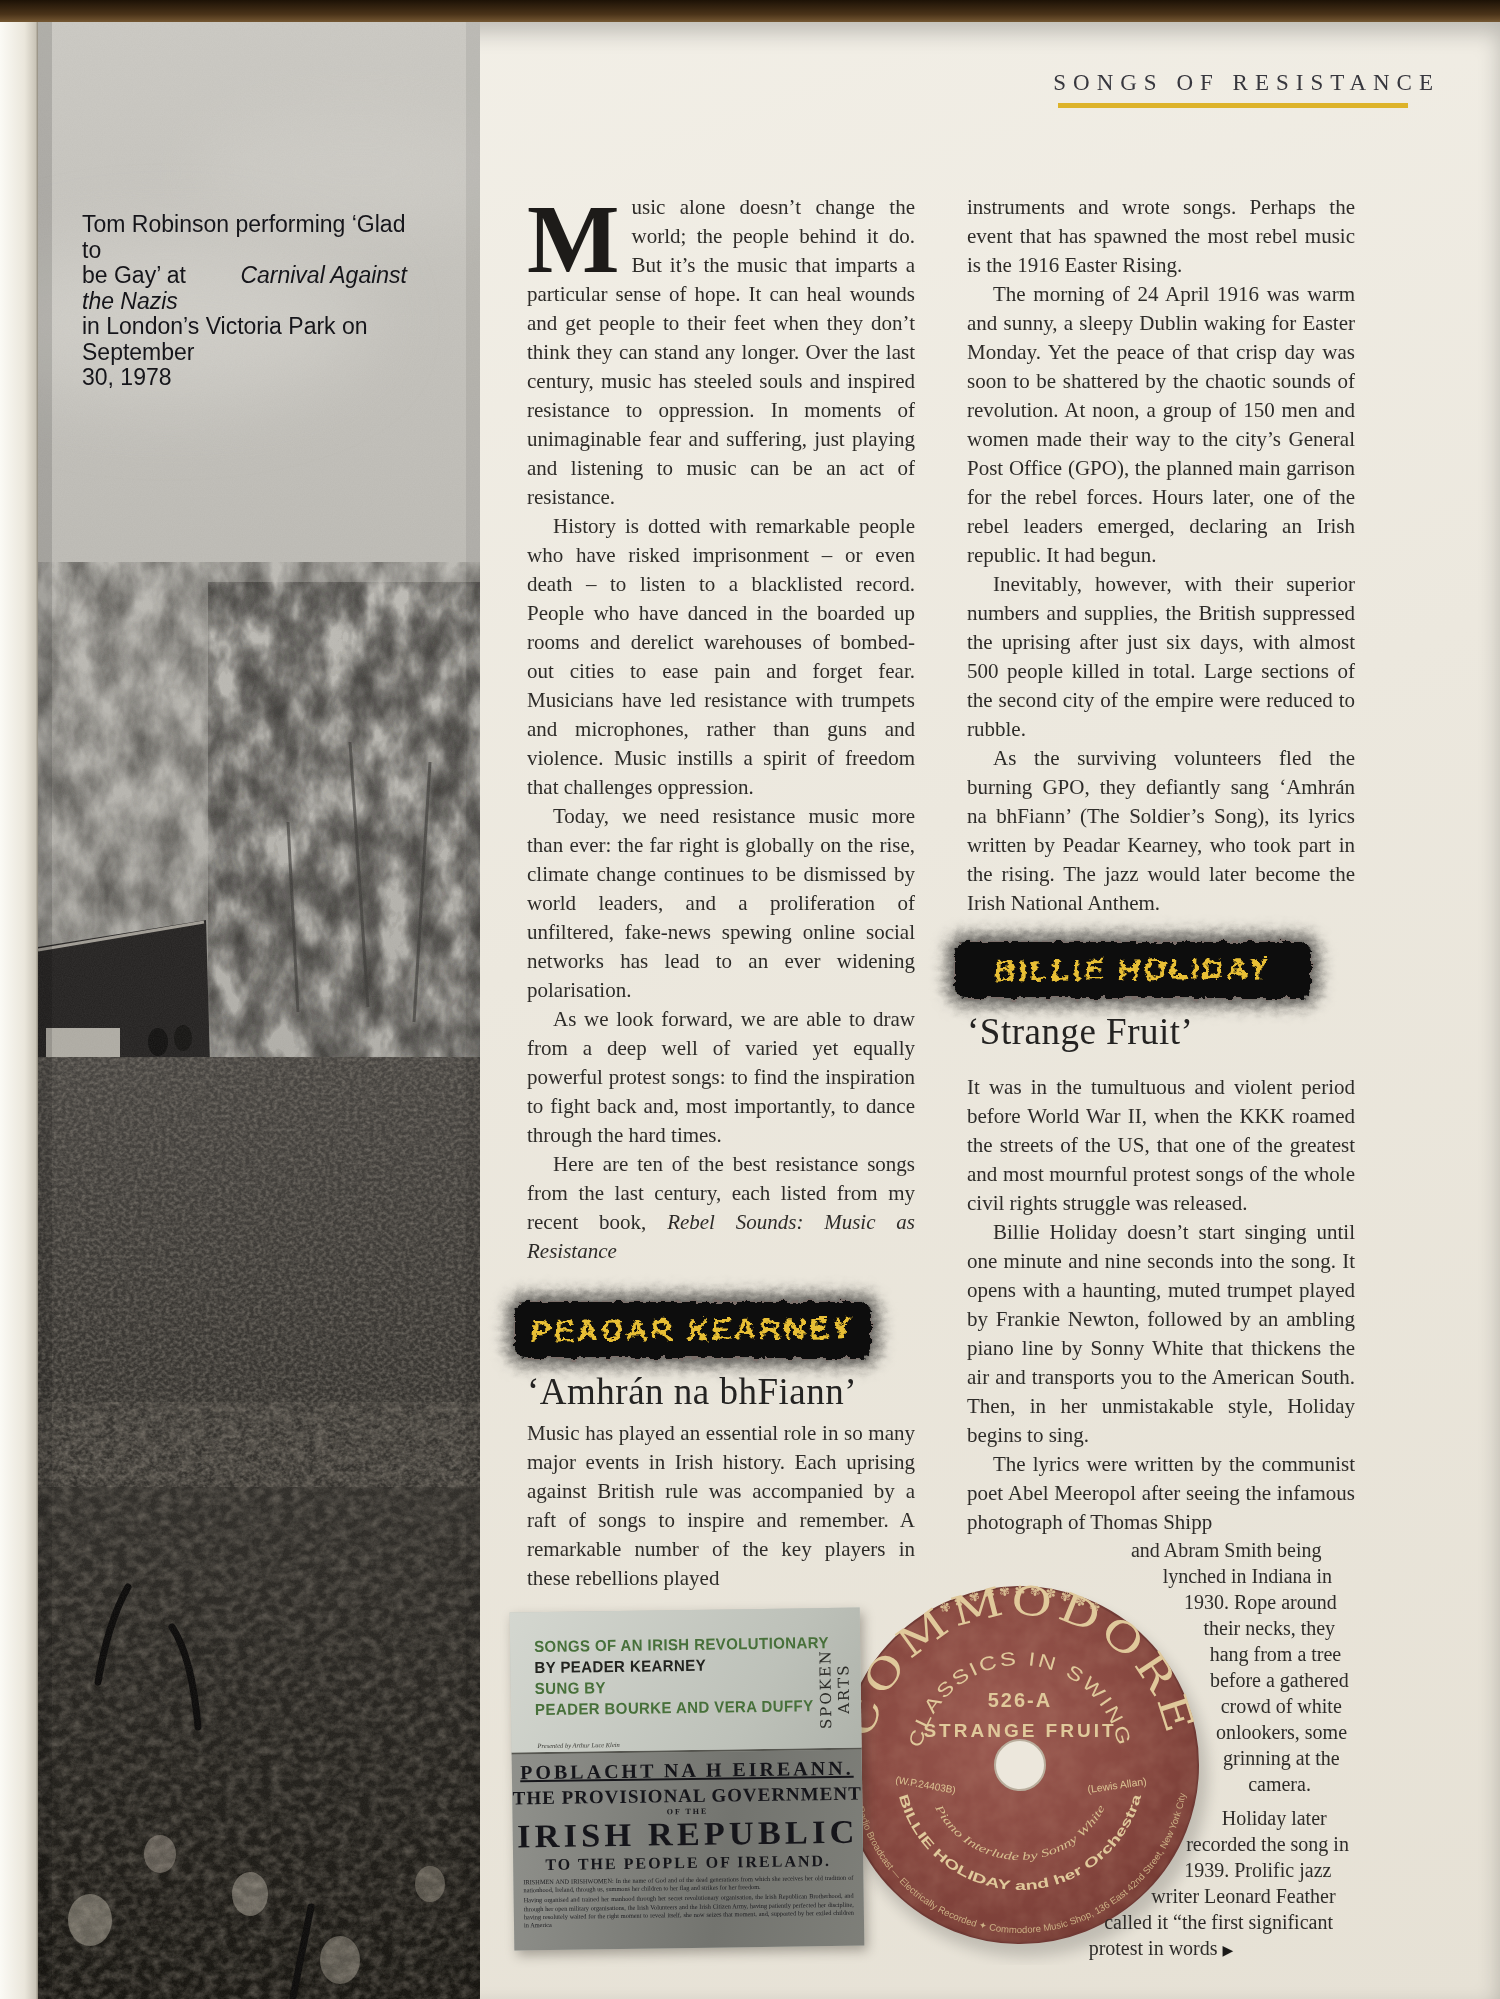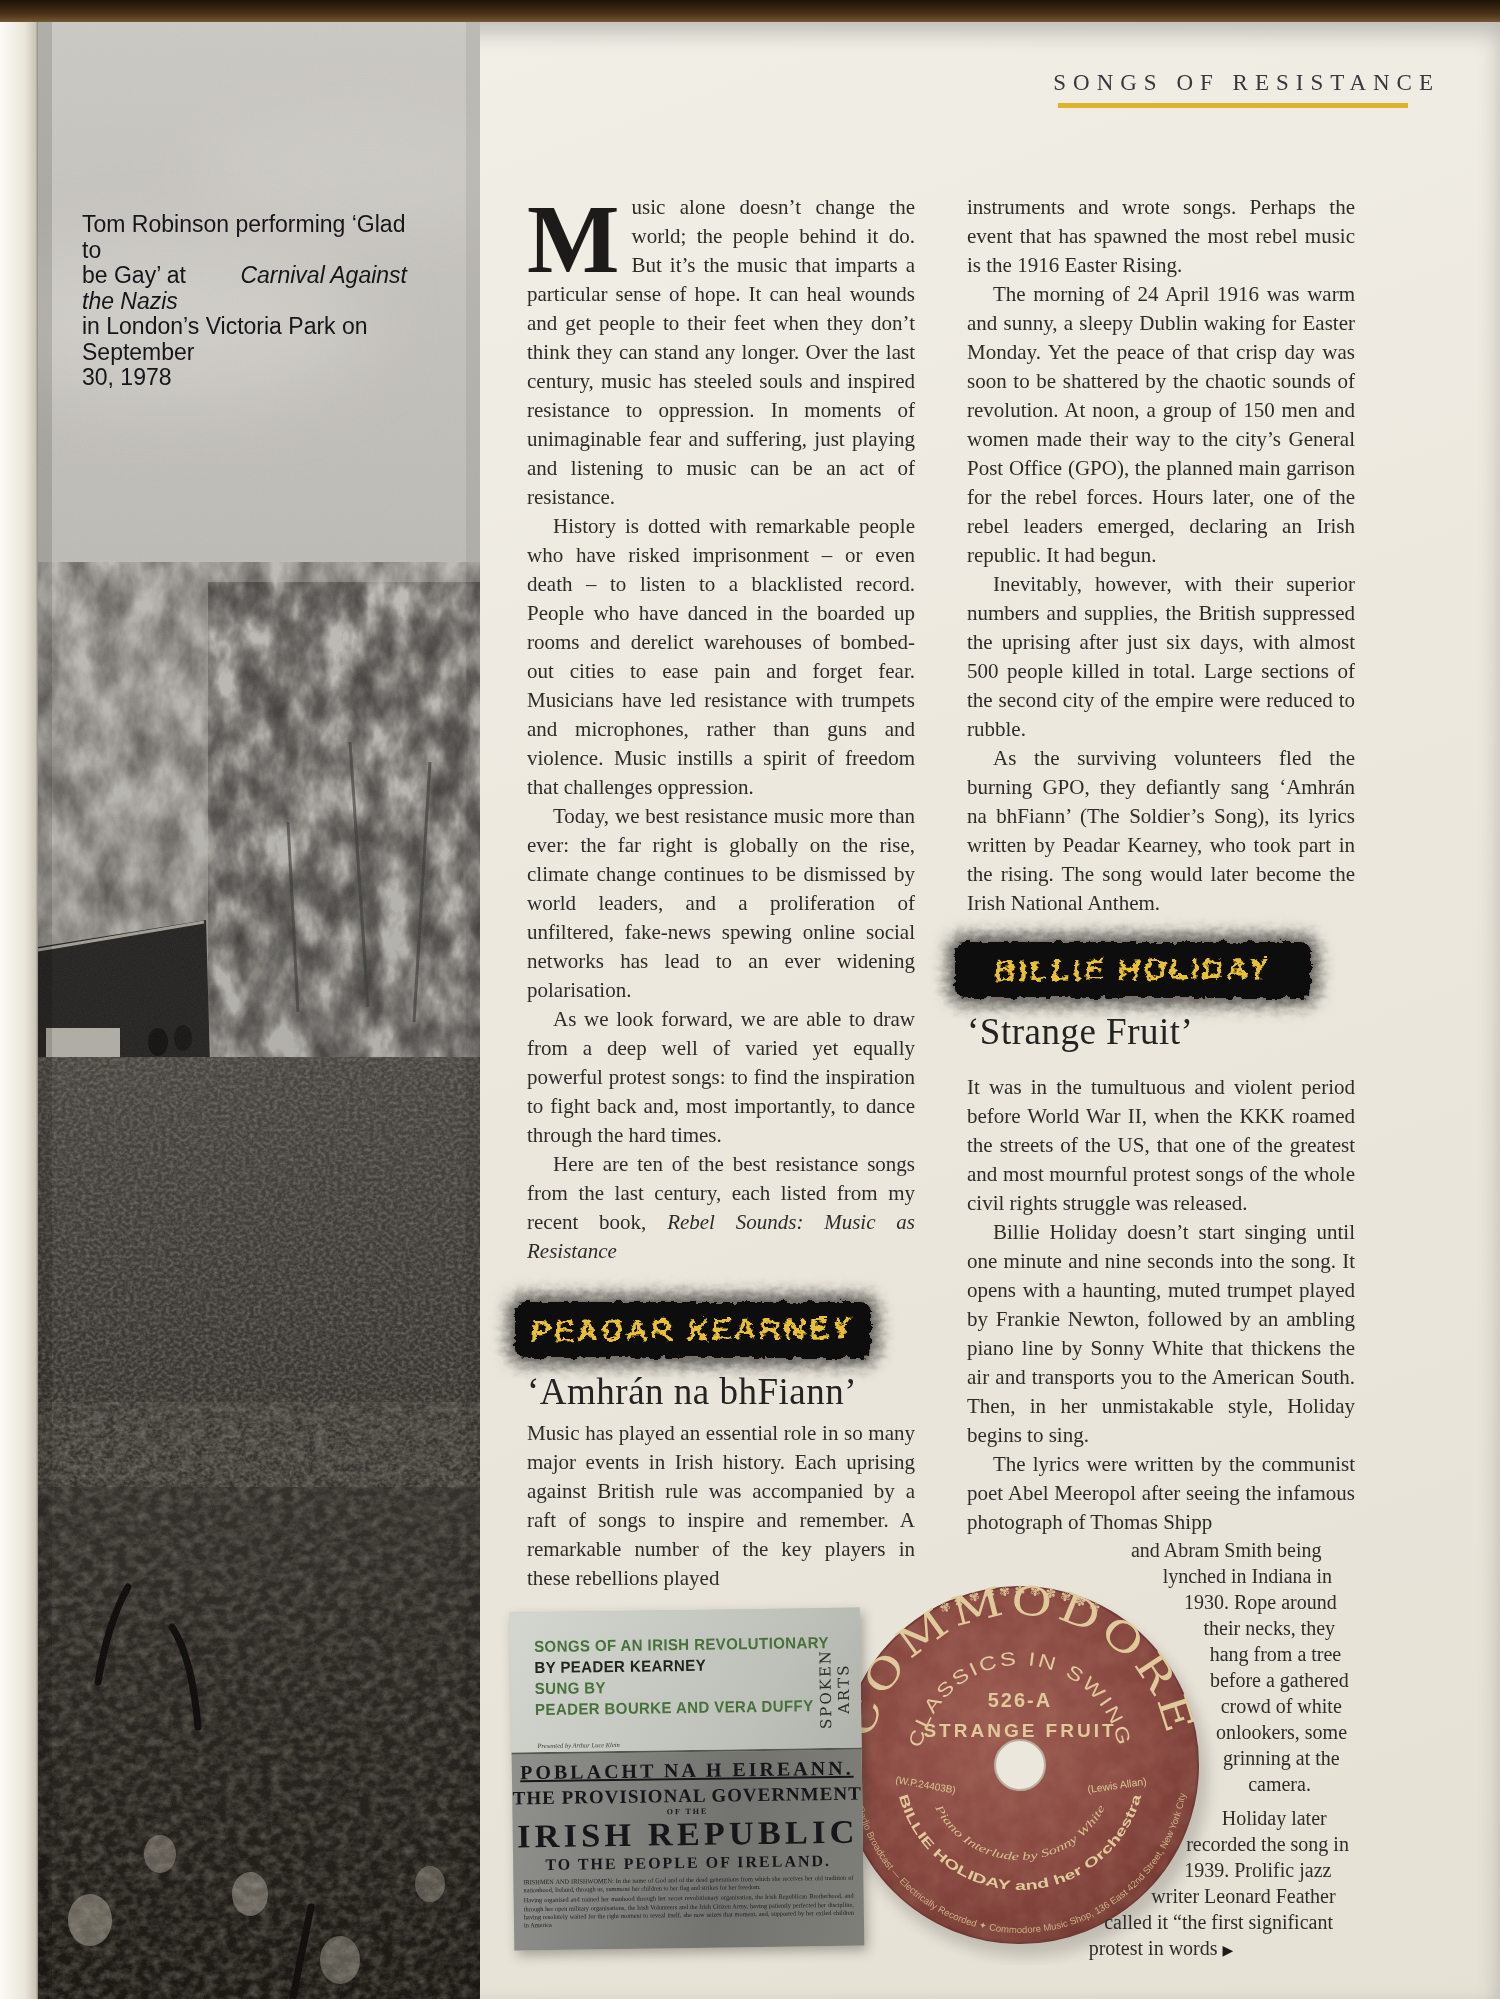--- a/index.html
+++ b/index.html
@@ -148,35 +148,35 @@
       <div><span>30, 1978</span></div>
     </div>
   </div>
 
   <div class="shead">SONGS OF RESISTANCE</div>
   <div class="srule"></div>
 
   <div class="col col1">
     <p class="bp"><span class="dropcap">M</span><span>usic alone doesn’t change the world; the people behind it do. But it’s the music that imparts a particular sense of hope. It can heal wounds and get people to their feet when they don’t think they can stand any longer. Over the last century, music has steeled souls and inspired resistance to oppression. In moments of unimaginable fear and suffering, just playing and listening to music can be an act of resistance.</span></p>
     <p class="bp ind">History is dotted with remarkable people who have risked imprisonment – or even death – to listen to a blacklisted record. People who have danced in the boarded up rooms and derelict warehouses of bombed-out cities to ease pain and forget fear. Musicians have led resistance with trumpets and microphones, rather than guns and violence. Music instills a spirit of freedom that challenges oppression.</p>
-    <p class="bp ind">Today, we best resistance music more than ever: the far right is globally on the rise, climate change continues to be dismissed by world leaders, and a proliferation of unfiltered, fake-news spewing online social networks has lead to an ever widening polarisation.</p>
+    <p class="bp ind">Today, we need resistance music more than ever: the far right is globally on the rise, climate change continues to be dismissed by world leaders, and a proliferation of unfiltered, fake-news spewing online social networks has lead to an ever widening polarisation.</p>
     <p class="bp ind">As we look forward, we are able to draw from a deep well of varied yet equally powerful protest songs: to find the inspiration to fight back and, most importantly, to dance through the hard times.</p>
     <p class="bp ind"><span>Here are ten of the best resistance songs from the last century, each listed from my recent book, </span><span class="it" style="font-style: italic;">Rebel Sounds: Music as Resistance</span></p>
     <div class="graf">
       <span>PEADAR KEARNEY</span>
     </div>
     <div class="song">‘Amhrán na bhFiann’</div>
     <p class="bp">Music has played an essential role in so many major events in Irish history. Each uprising against British rule was accompanied by a raft of songs to inspire and remember. A remarkable number of the key players in these rebellions played</p>
   </div>
 
   <div class="col col2">
     <p class="bp">instruments and wrote songs. Perhaps the event that has spawned the most rebel music is the 1916 Easter Rising.</p>
     <p class="bp ind">The morning of 24 April 1916 was warm and sunny, a sleepy Dublin waking for Easter Monday. Yet the peace of that crisp day was soon to be shattered by the chaotic sounds of revolution. At noon, a group of 150 men and women made their way to the city’s General Post Office (GPO), the planned main garrison for the rebel forces. Hours later, one of the rebel leaders emerged, declaring an Irish republic. It had begun.</p>
     <p class="bp ind">Inevitably, however, with their superior numbers and supplies, the British suppressed the uprising after just six days, with almost 500 people killed in total. Large sections of the second city of the empire were reduced to rubble.</p>
-    <p class="bp ind">As the surviving volunteers fled the burning GPO, they defiantly sang ‘Amhrán na bhFiann’ (The Soldier’s Song), its lyrics written by Peadar Kearney, who took part in the rising. The song would later become the Irish National Anthem.</p>
+    <p class="bp ind">As the surviving volunteers fled the burning GPO, they defiantly sang ‘Amhrán na bhFiann’ (The Soldier’s Song), its lyrics written by Peadar Kearney, who took part in the rising. The jazz would later become the Irish National Anthem.</p>
     <div class="graf" style="margin-top:24px">
       <span>BILLIE HOLIDAY</span>
     </div>
     <div class="song">‘Strange Fruit’</div>
     <p class="bp m20">It was in the tumultuous and violent period before World War II, when the KKK roamed the streets of the US, that one of the greatest and most mournful protest songs of the whole civil rights struggle was released.</p>
     <p class="bp ind m16">Billie Holiday doesn’t start singing until one minute and nine seconds into the song. It opens with a haunting, muted trumpet played by Frankie Newton, followed by an ambling piano line by Sonny White that thickens the air and transports you to the American South. Then, in her unmistakable style, Holiday begins to sing.</p>
     <p class="bp ind m16">The lyrics were written by the communist poet Abel Meeropol after seeing the infamous photograph of Thomas Shipp</p>
     <div class="wrapzone">
       <div class="record-spacer"></div>
       <p class="bp">and Abram Smith being lynched in Indiana in 1930. Rope around their necks, they hang from a tree before a gathered crowd of white onlookers, some grinning at the camera.</p>

